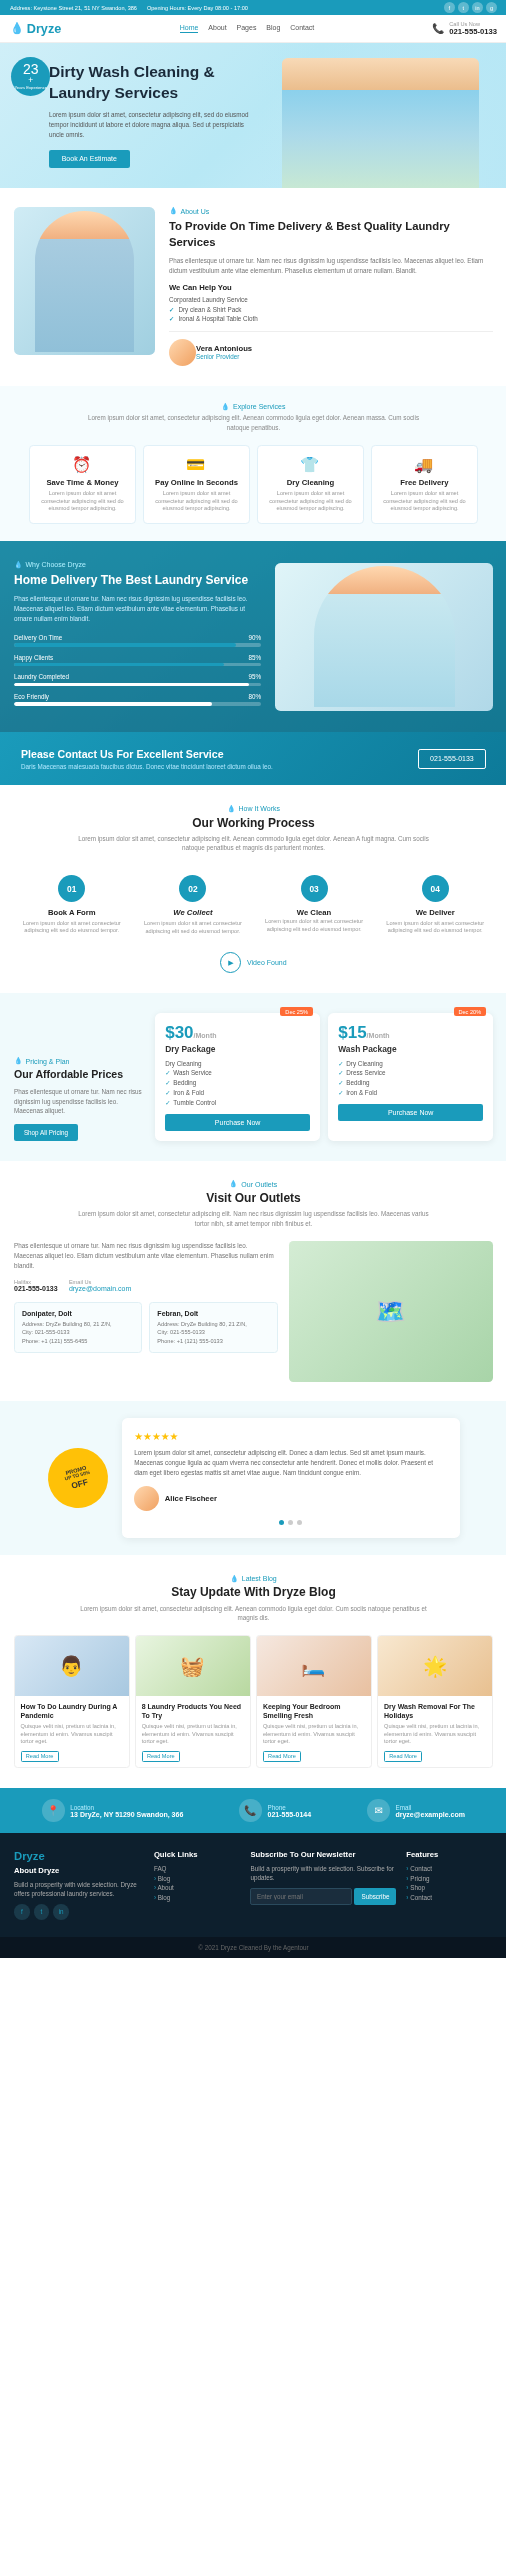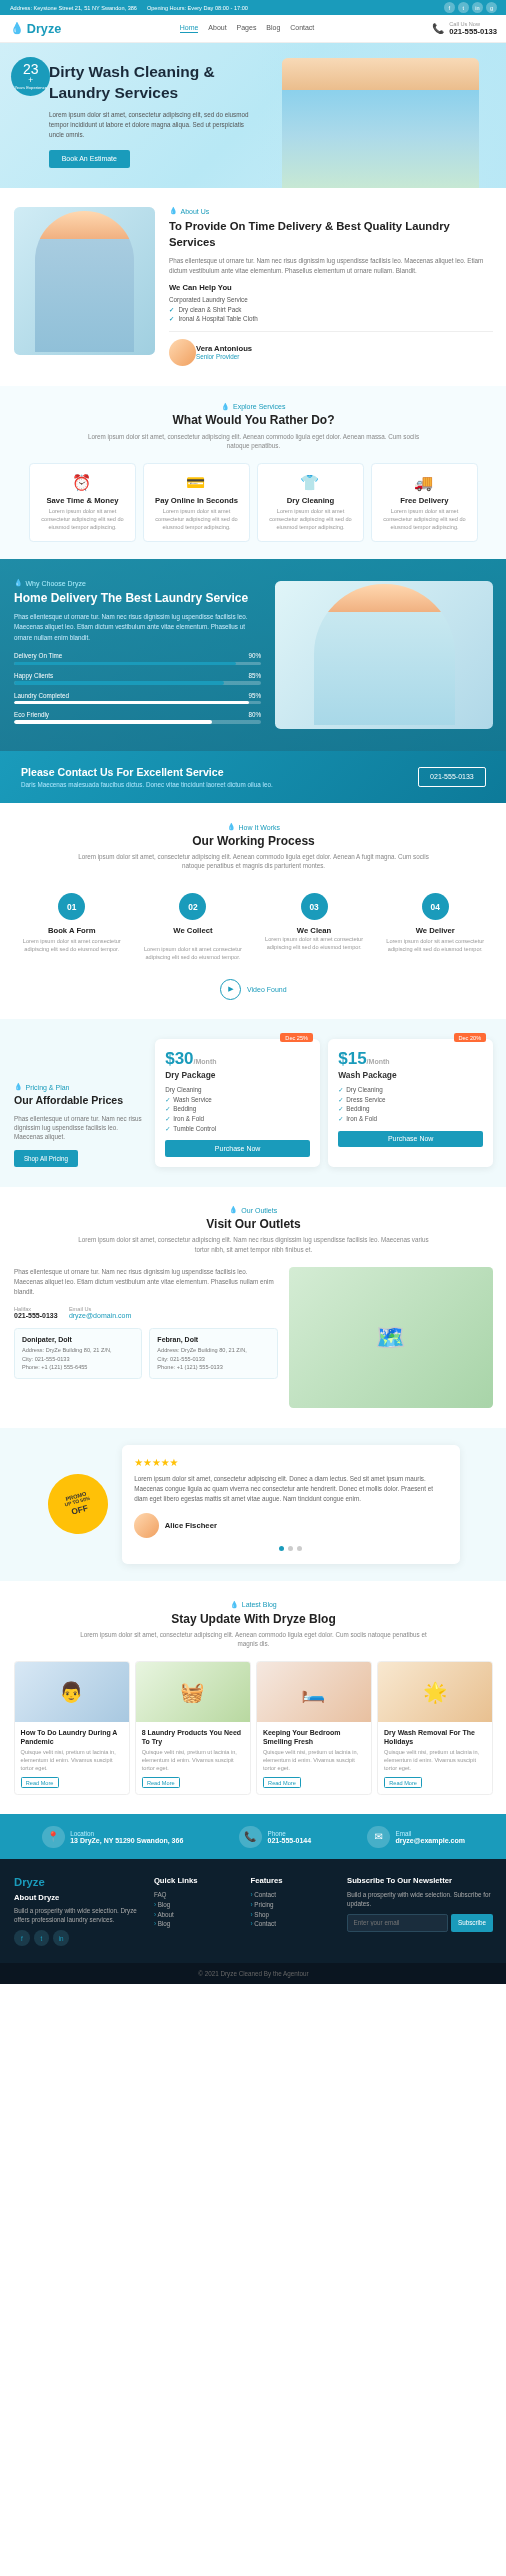--- a/index.html
+++ b/index.html
@@ -90,21 +90,20 @@
       </div>
     </div>
   </div>
 </div>
 
 <div style="background:#f5fcfe;padding:17px 14px;text-align:center;">
   <div style="color:#1a9bbb;font-size:7px;margin-bottom:2.8px;display:flex;align-items:center;justify-content:center;gap:2.8px;">
     <span>💧</span>
     <span>Explore Services</span>
   </div>
-  <h2 style="font-size:12px;font-weight:bold;color:#222;margin-bottom:4.2px;">What Would You Rather Do?</h2>
   <p style="font-size:6.3px;color:#888;margin-bottom:12.7px;max-width:352px;margin-left:auto;margin-right:auto;line-height:1.5;">Lorem ipsum dolor sit amet, consectetur adipiscing elit. Aenean commodo ligula eget dolor. Aenean massa. Cum sociis natoque penatibus.</p>
   <div style="display:flex;gap:7px;justify-content:center;">
     <div style="background:#fff;border:0.7px solid #e0f0f8;border-radius:4.2px;padding:9.9px 7px;width:107px;text-align:center;">
       <div style="font-size:15.5px;margin-bottom:4.2px;">⏰</div>
       <h4 style="font-size:7.7px;font-weight:bold;color:#222;margin-bottom:2.8px;">Save Time &amp; Money</h4>
       <p style="font-size:5.6px;color:#999;line-height:1.4;">Lorem ipsum dolor sit amet consectetur adipiscing elit sed do eiusmod tempor adipiscing.</p>
     </div>
     <div style="background:#fff;border:0.7px solid #e0f0f8;border-radius:4.2px;padding:9.9px 7px;width:107px;text-align:center;">
       <div style="font-size:15.5px;margin-bottom:4.2px;">💳</div>
       <h4 style="font-size:7.7px;font-weight:bold;color:#222;margin-bottom:2.8px;">Pay Online In Seconds</h4>
@@ -195,21 +194,21 @@
       <div style="width:27px;height:27px;background:#1a9bbb;color:#fff;border-radius:50%;display:flex;align-items:center;justify-content:center;font-size:8.4px;font-weight:bold;margin:0 auto 5.6px;">
         <span>01</span>
       </div>
       <h4 style="font-size:7.7px;font-weight:bold;color:#222;margin-bottom:2.8px;">Book A Form</h4>
       <p style="font-size:5.6px;color:#999;line-height:1.4;">Lorem ipsum dolor sit amet consectetur adipiscing elit sed do eiusmod tempor.</p>
     </div>
     <div style="flex:1;text-align:center;padding:7px;">
       <div style="width:27px;height:27px;background:#1a9bbb;color:#fff;border-radius:50%;display:flex;align-items:center;justify-content:center;font-size:8.4px;font-weight:bold;margin:0 auto 5.6px;">
         <span>02</span>
       </div>
-      <h4 style="font-size:7.7px;font-weight:bold;color:#222;margin-bottom:11px;">We Collect</h4>
+      <h4 style="font-size:7.7px;font-weight:bold;color:#222;margin-bottom:3px;font-style:italic;">We Collect</h4>
       <p style="font-size:5.6px;color:#999;line-height:1.4;">Lorem ipsum dolor sit amet consectetur adipiscing elit sed do eiusmod tempor.</p>
     </div>
     <div style="flex:1;text-align:center;padding:7px;">
       <div style="width:27px;height:27px;background:#1a9bbb;color:#fff;border-radius:50%;display:flex;align-items:center;justify-content:center;font-size:8.4px;font-weight:bold;margin:0 auto 5.6px;">
         <span>03</span>
       </div>
       <h4 style="font-size:7.7px;font-weight:bold;color:#222;margin-bottom:1px;">We Clean</h4>
       <p style="font-size:5.6px;color:#999;line-height:1.4;">Lorem ipsum dolor sit amet consectetur adipiscing elit sed do eiusmod tempor.</p>
     </div>
     <div style="flex:1;text-align:center;padding:7px;">
@@ -442,35 +441,35 @@
   </div>
   <div style="flex:1;">
     <h4 style="font-size:7.7px;font-weight:bold;color:#fff;margin-bottom:5.6px;">Quick Links</h4>
     <ul style="list-style:none;">
       <li style="font-size:6.3px;color:#aaa;margin-bottom:2.8px;cursor:pointer;">FAQ</li>
       <li style="font-size:6.3px;color:#aaa;margin-bottom:2.8px;cursor:pointer;"><span style="color:#1a9bbb;">›</span> <span>Blog</span></li>
       <li style="font-size:6.3px;color:#aaa;margin-bottom:2.8px;cursor:pointer;"><span style="color:#1a9bbb;">›</span> <span>About</span></li>
       <li style="font-size:6.3px;color:#aaa;margin-bottom:2.8px;cursor:pointer;"><span style="color:#1a9bbb;">›</span> <span>Blog</span></li>
     </ul>
   </div>
+  <div style="flex:1.5;">
+    <h4 style="font-size:7.7px;font-weight:bold;color:#fff;margin-bottom:5.6px;">Subscribe To Our Newsletter</h4>
+    <p style="font-size:6.3px;color:#aaa;margin-bottom:5.6px;line-height:1.4;">Build a prosperity with wide selection. Subscribe for updates.</p>
+    <div style="display:flex;gap:2.8px;">
+      <input style="flex: 1 1 0%; padding: 4.2px 5.6px; background: rgb(26, 45, 61); border: 0.7px solid rgb(42, 74, 93); border-radius: 2.1px; color: rgb(255, 255, 255); font-size: 6.3px;" placeholder="Enter your email">
+      <button style="background:#1a9bbb;color:#fff;border:none;padding:4.2px 7px;border-radius:2.1px;font-size:6.3px;cursor:pointer;">Subscribe</button>
+    </div>
+  </div>
   <div style="flex:1;">
     <h4 style="font-size:7.7px;font-weight:bold;color:#fff;margin-bottom:5.6px;">Features</h4>
     <ul style="list-style:none;">
       <li style="font-size:6.3px;color:#aaa;margin-bottom:2.8px;cursor:pointer;"><span style="color:#1a9bbb;">›</span> <span>Contact</span></li>
       <li style="font-size:6.3px;color:#aaa;margin-bottom:2.8px;cursor:pointer;"><span style="color:#1a9bbb;">›</span> <span>Pricing</span></li>
       <li style="font-size:6.3px;color:#aaa;margin-bottom:2.8px;cursor:pointer;"><span style="color:#1a9bbb;">›</span> <span>Shop</span></li>
       <li style="font-size:6.3px;color:#aaa;margin-bottom:2.8px;cursor:pointer;"><span style="color:#1a9bbb;">›</span> <span>Contact</span></li>
     </ul>
   </div>
-  <div style="flex:1.5;">
-    <h4 style="font-size:7.7px;font-weight:bold;color:#fff;margin-bottom:5.6px;">Subscribe To Our Newsletter</h4>
-    <p style="font-size:6.3px;color:#aaa;margin-bottom:5.6px;line-height:1.4;">Build a prosperity with wide selection. Subscribe for updates.</p>
-    <div style="display:flex;gap:2.8px;">
-      <input style="flex: 1 1 0%; padding: 4.2px 5.6px; background: rgb(26, 45, 61); border: 0.7px solid rgb(42, 74, 93); border-radius: 2.1px; color: rgb(255, 255, 255); font-size: 6.3px;" placeholder="Enter your email">
-      <button style="background:#1a9bbb;color:#fff;border:none;padding:4.2px 7px;border-radius:2.1px;font-size:6.3px;cursor:pointer;">Subscribe</button>
-    </div>
-  </div>
 </div>
 
 <div style="background:#0a1520;padding:5.6px 14px;text-align:center;">
   <span style="font-size:6.3px;color:#666;">© 2021 Dryze Cleaned By the Agentour</span>
 </div>
 
 
 </body></html>

